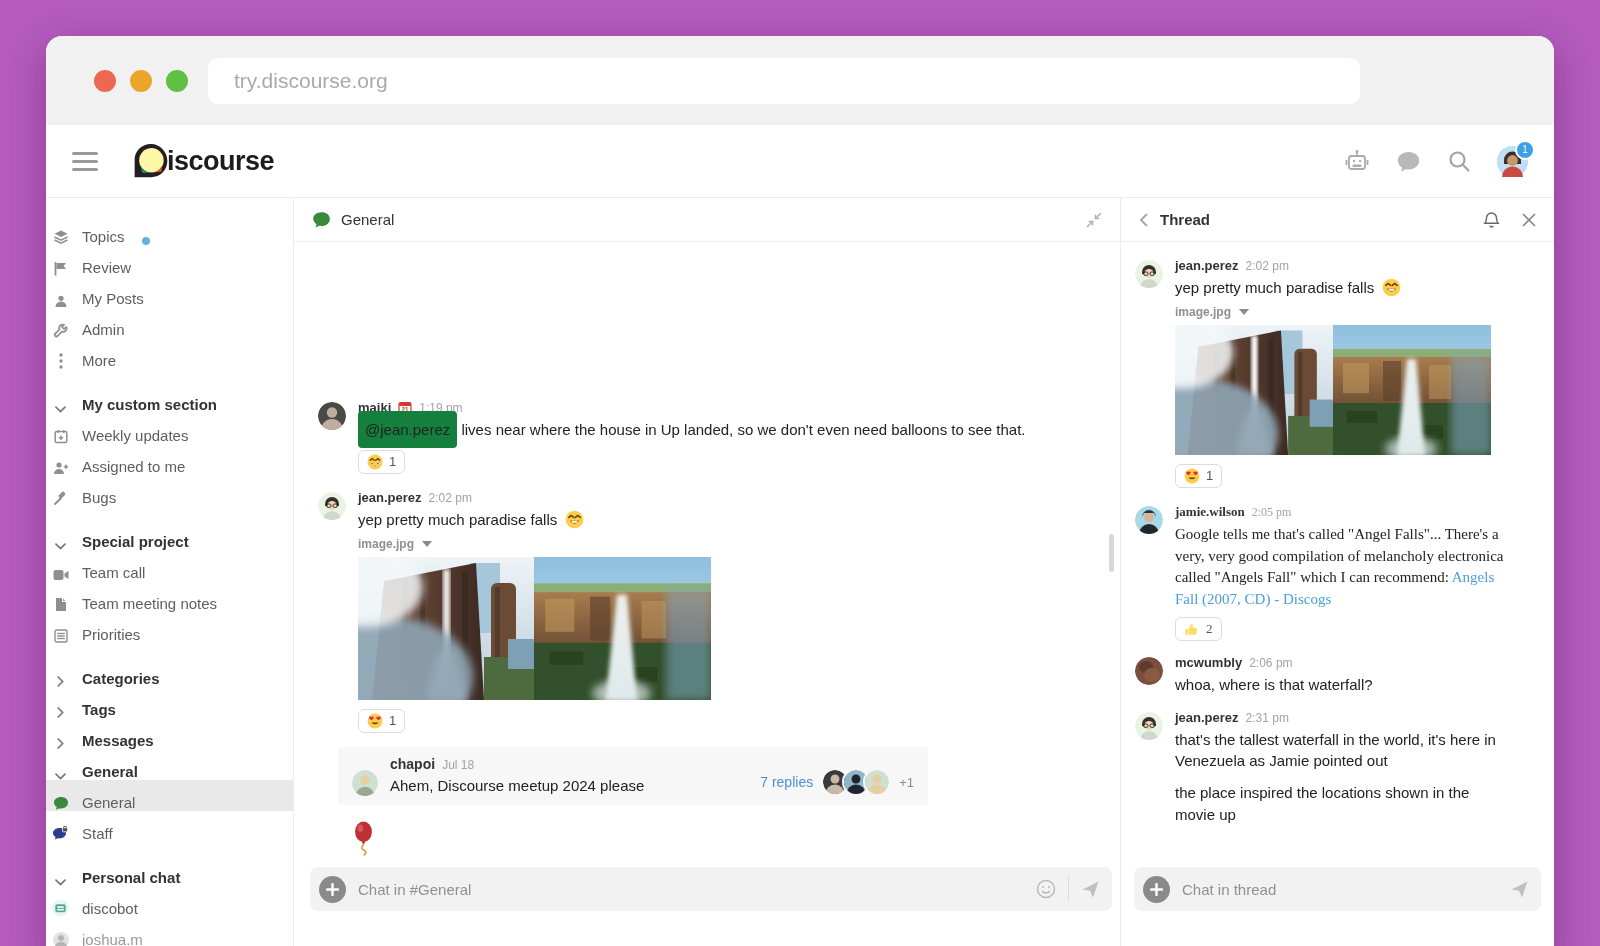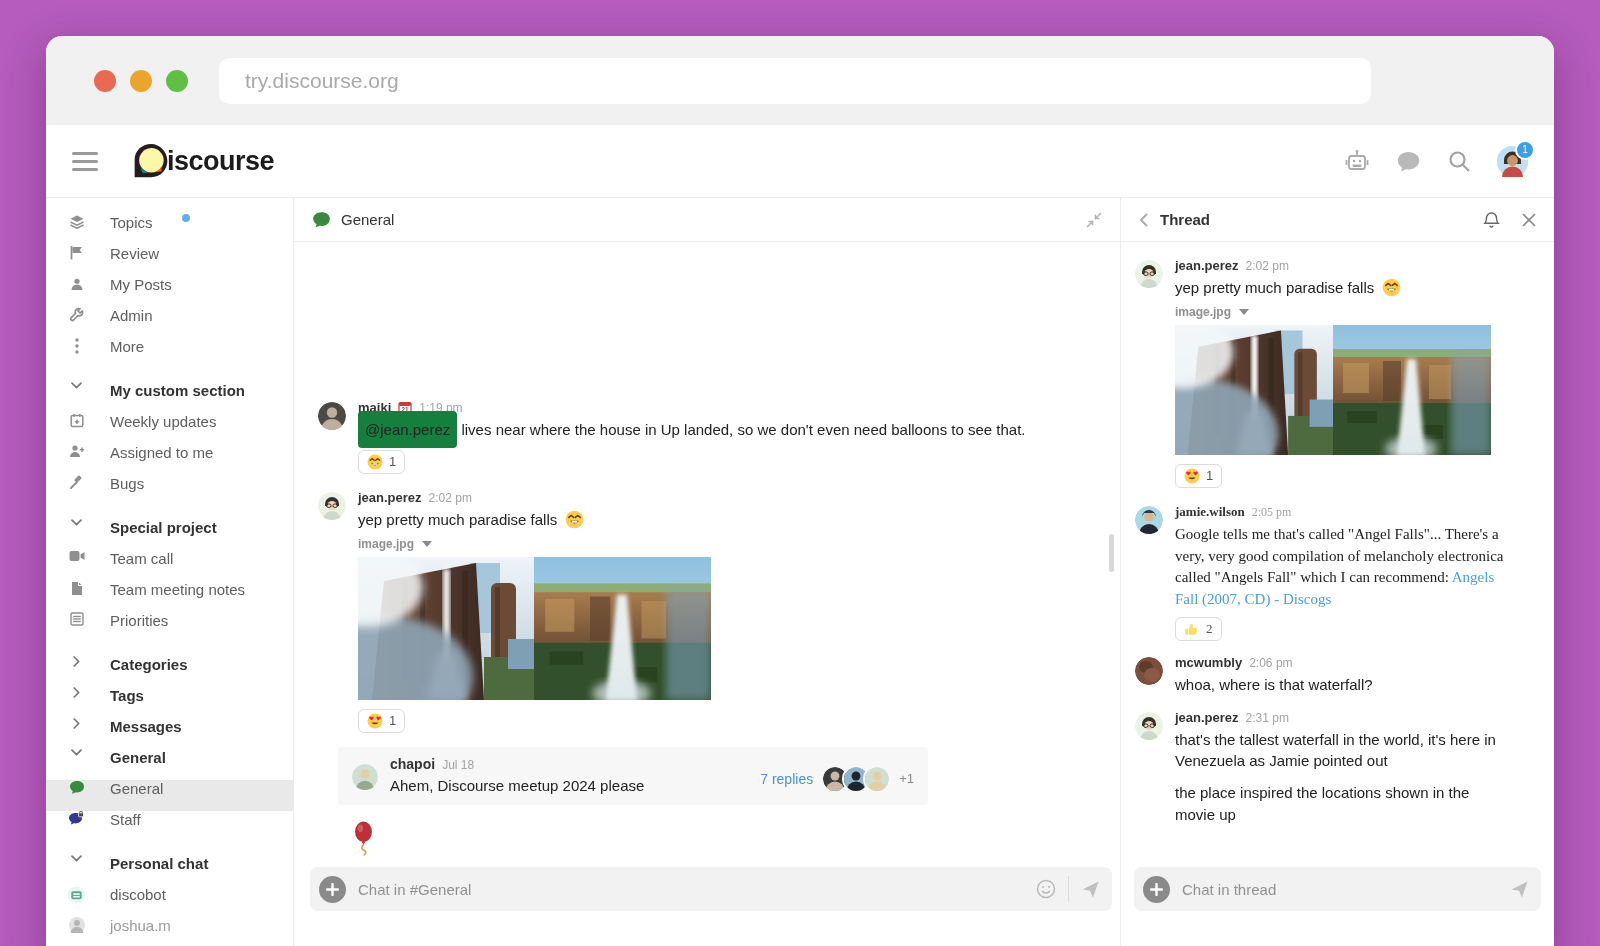--- a/index.html
+++ b/index.html
@@ -5,41 +5,41 @@
   html,body{margin:0;padding:0;}
   body{width:1600px;height:946px;background:#b55cbe;overflow:hidden;position:relative;
        font-family:"Liberation Sans","DejaVu Sans",sans-serif;}
   .window{position:absolute;left:46px;top:36px;width:1508px;height:930px;background:#fff;
           border-radius:16px;overflow:hidden;box-shadow:0 12px 40px rgba(60,10,60,.35);}
   
   .chrome{height:89px;background:#f2f1f1;display:flex;align-items:center;padding-left:48px;box-sizing:border-box;}
   .lights{display:flex;gap:14px;}
   .light{width:22px;height:22px;border-radius:50%;}
   .light.red{background:#ec6852;}.light.yellow{background:#eaa62a;}.light.green{background:#5fc043;}
-  .urlbar{margin-left:31px;width:1152px;height:46px;background:#fff;border-radius:10px;display:flex;
+  .urlbar{margin-left:20px;width:1152px;height:46px;background:#fff;border-radius:10px;display:flex;
           align-items:center;padding-left:26px;box-sizing:border-box;font-size:21px;color:#a9a9a9;}
   
   .appheader{height:72px;display:flex;align-items:center;padding:0 26px;border-bottom:1px solid #ececec;background:#fff;}
   .burger{width:26px;display:flex;flex-direction:column;gap:5px;cursor:pointer;}
   .burger span{height:3px;background:#9a9a9a;border-radius:2px;}
   .logo{display:flex;align-items:center;margin-left:34px;}
   .logo-word{font-size:27px;font-weight:800;color:#1c1c1c;letter-spacing:-.5px;margin-left:-3px;}
   .hicons{margin-left:auto;display:flex;align-items:center;gap:26px;}
   .hicon{color:#aaa;display:flex;}
   .havatar{position:relative;width:31px;height:31px;border-radius:50%;background:#bfe0f2;overflow:visible;}
   .badge{position:absolute;top:-6px;right:-7px;width:16px;height:16px;border-radius:50%;background:#3ba0e8;
          color:#fff;font-size:10px;display:flex;align-items:center;justify-content:center;border:2px solid #fff;}
   
   .body-row{display:flex;height:768px;}
   .sidebar{width:247px;flex:none;padding-top:16px;box-sizing:border-box;overflow:hidden;}
   .main{flex:1;border-left:1px solid #ececec;border-right:1px solid #ececec;display:flex;flex-direction:column;position:relative;}
   .threadcol{width:433px;flex:none;display:flex;flex-direction:column;position:relative;}
   .colheader{height:43px;border-bottom:1px solid #ededed;display:flex;align-items:center;padding:0 18px;flex:none;}
   
-  .srow{height:31px;display:flex;align-items:flex-start;padding:0 22px;gap:25px;font-size:15px;color:#5e5e5e;cursor:pointer;}
+  .srow{height:31px;display:flex;align-items:flex-end;padding:0 6px;gap:13px;font-size:15px;color:#5e5e5e;cursor:pointer;}
   .srow .sicon{width:17px;flex:none;display:flex;justify-content:center;color:#8f8f8f;}
   .shead{font-weight:700;color:#333;}
   .sgap{margin-top:13px;}
   .srow.active{background:#e9e9e9;}
   .bluedot{width:8px;height:8px;border-radius:50%;background:#63b0e3;margin-left:4px;}
   
   .msgswrap{flex:1;position:relative;padding-left:24px;overflow:hidden;}
   .msg{display:flex;}
   .av{width:28px;height:28px;border-radius:50%;flex:none;margin-top:2px;overflow:hidden;position:relative;}
   .mc{margin-left:12px;min-width:0;}
@@ -49,21 +49,21 @@
   .mbody{font-size:15px;color:#222;margin-top:4px;line-height:1.45;}
   .mention{background:#15803d;border-radius:4px;padding:10px 7px;cursor:pointer;}
   .reaction{display:inline-flex;align-items:center;gap:6px;border:1px solid #dcdcdc;border-radius:6px;
             padding:3px 8px;font-size:13px;color:#555;margin-top:9px;background:#fff;cursor:pointer;}
   .attach{display:flex;align-items:center;gap:8px;margin-top:6px;font-size:12px;font-weight:700;color:#8f8f8f;cursor:pointer;}
   .imgrow{display:flex;margin-top:6px;}
   .imgrow svg{display:block;}
   .emoji-inline{vertical-align:-4px;margin-left:4px;}
   
   .tsum{margin:14px 0 0 20px;width:590px;background:#f7f7f7;border-radius:4px;padding:9px 14px;
-        box-sizing:border-box;display:flex;align-items:center;cursor:pointer;}
+        box-sizing:border-box;display:flex;align-items:flex-end;cursor:pointer;}
   .tsum .mc{flex:1;}
   .tsum-right{display:flex;align-items:center;gap:8px;margin-top:6px;}
   .replies{color:#4a90d9;font-size:14px;cursor:pointer;white-space:nowrap;}
   .mini-avs{display:flex;}
   .mini-av{width:24px;height:24px;border-radius:50%;border:2px solid #f7f7f7;margin-left:-7px;overflow:hidden;position:relative;}
   .mini-av:first-child{margin-left:0;}
   .plusmore{font-size:13px;color:#8b8b8b;}
   
   .composer{position:absolute;height:44px;background:#f2f2f2;border-radius:8px;display:flex;align-items:center;
             padding:0 12px 0 9px;gap:12px;bottom:55px;}

